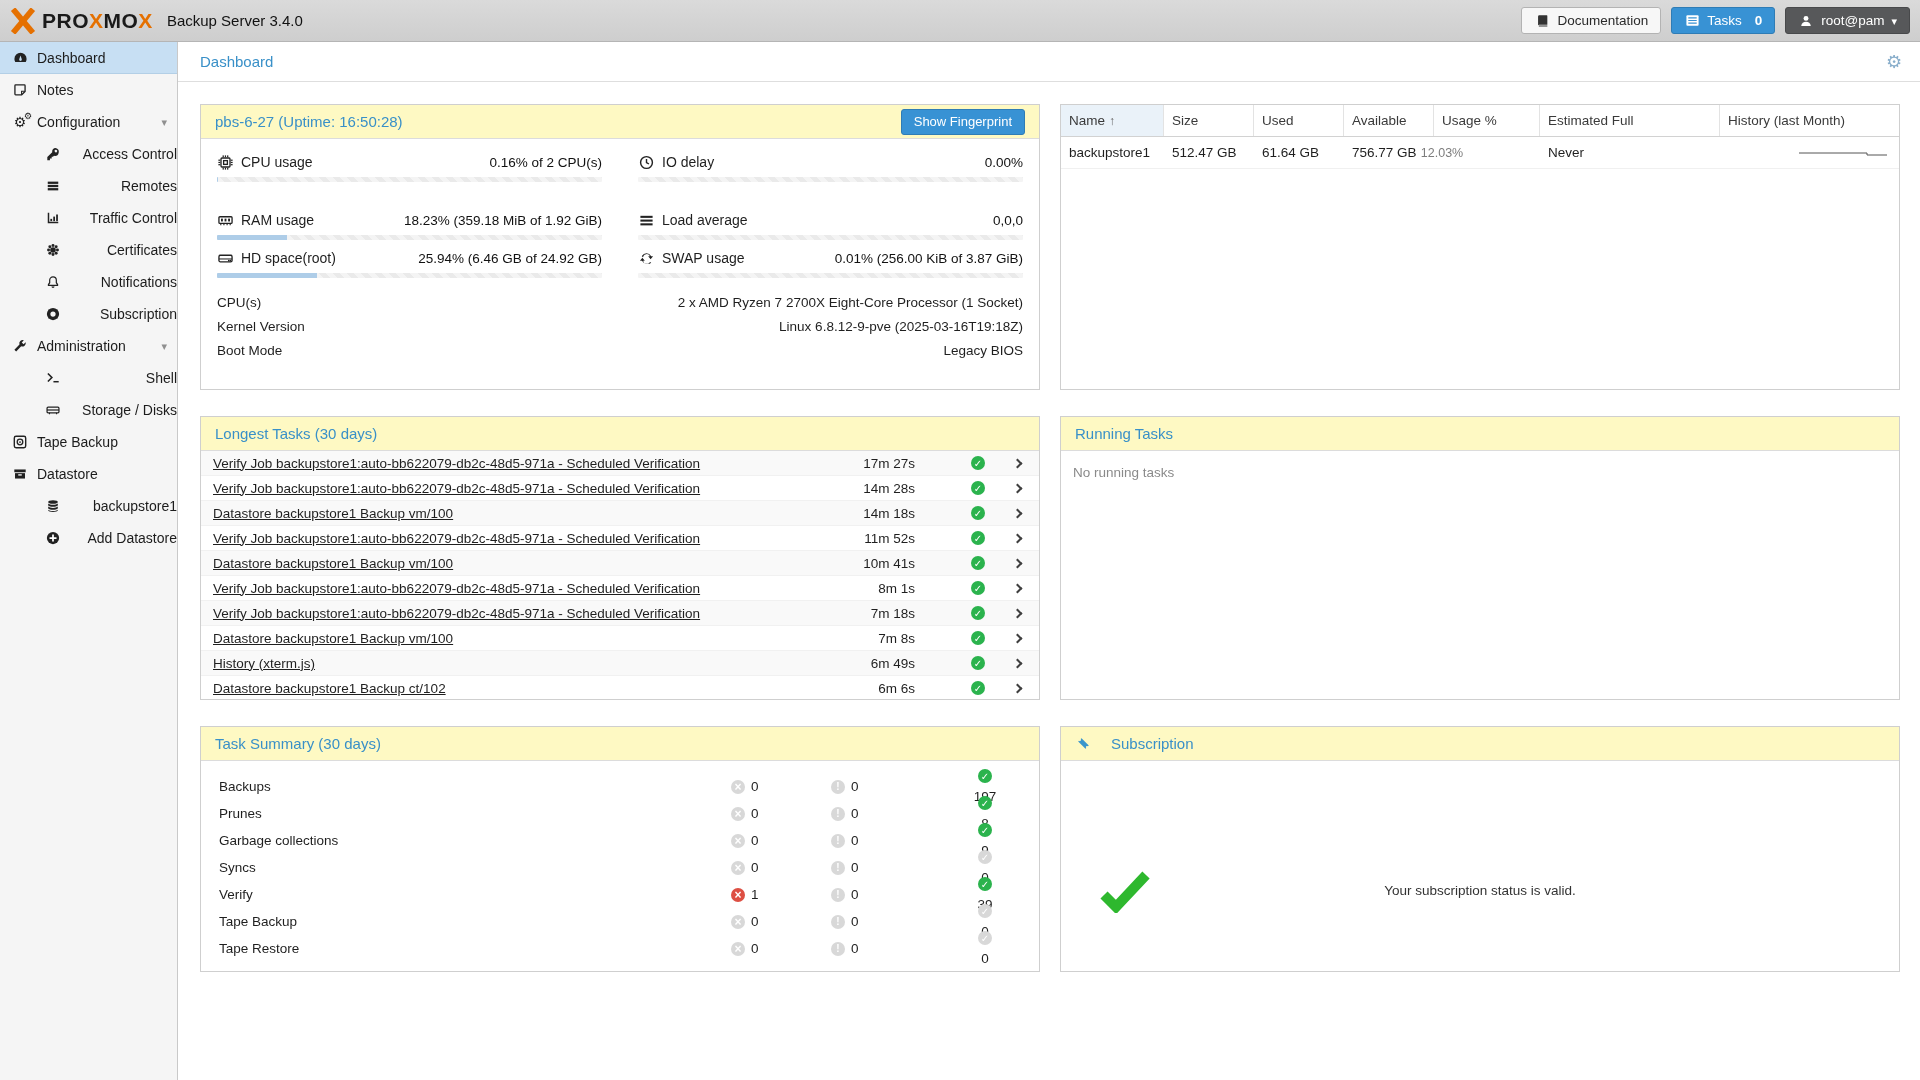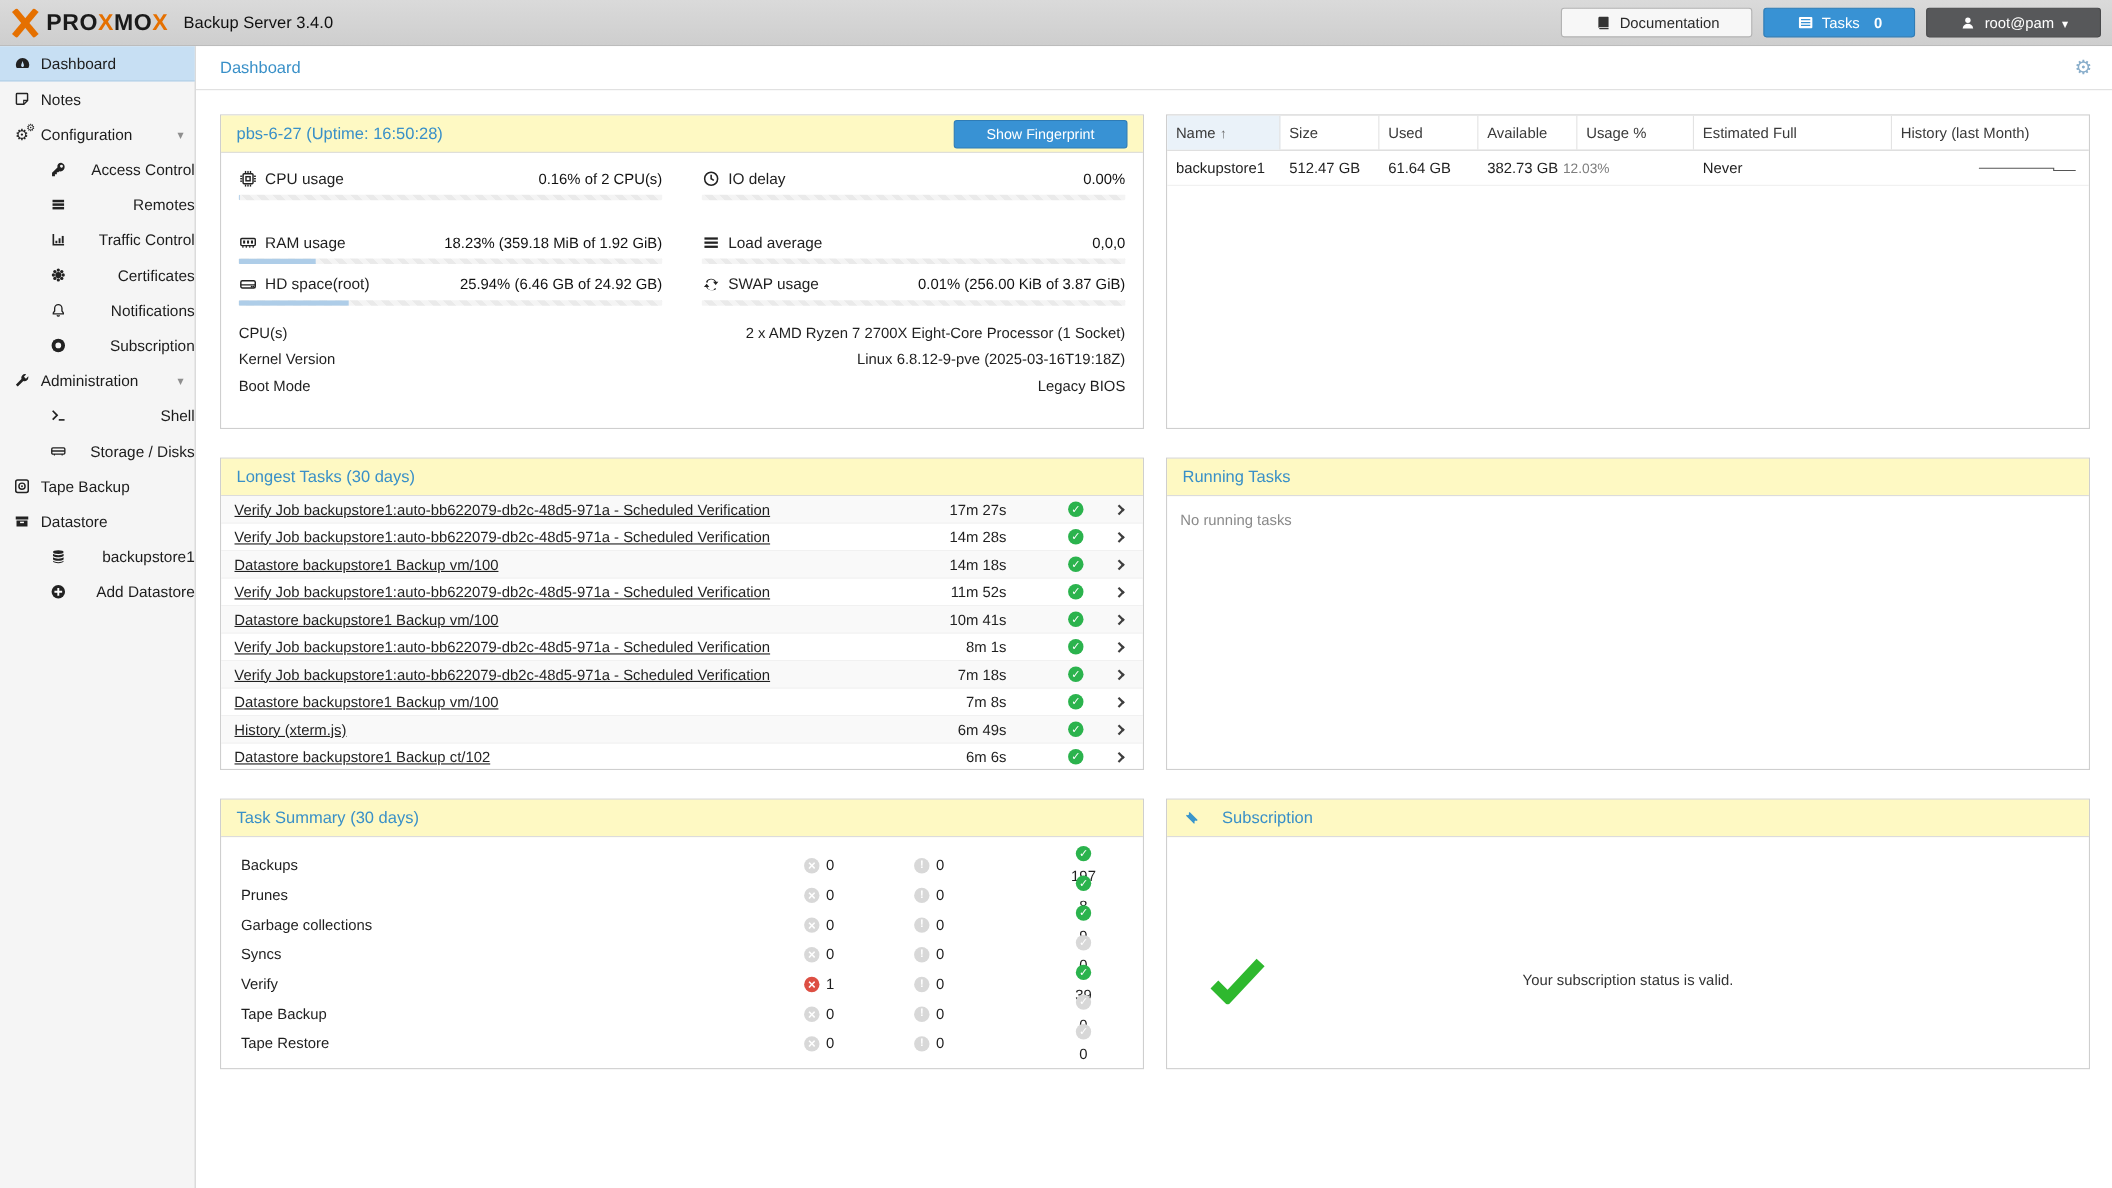--- a/index.html
+++ b/index.html
@@ -8,21 +8,21 @@
 
   
   .topbar { height:42px; background:linear-gradient(#dadada,#cecece); border-bottom:1px solid #b5b5b5;
     display:flex; align-items:center; padding:0 10px; }
   .logo { display:flex; align-items:center; gap:6px; }
   .logo-word { font-size:21px; font-weight:bold; letter-spacing:.5px; color:#1a1a1a; }
   .logo-word .ox { color:#e57000; }
   .product { font-size:15px; margin-left:14px; color:#111; }
   .top-actions { margin-left:auto; display:flex; align-items:center; gap:10px; }
   .btn { height:27px; border-radius:3px; display:inline-flex; align-items:center; gap:7px;
-    padding:0 29px; font-size:13.5px; cursor:pointer; white-space:nowrap; }
+    padding:0 12px; font-size:13.5px; cursor:pointer; white-space:nowrap; }
   .btn-light { background:#f7f7f7; border:1px solid #b3b3b3; color:#2a2a2a; }
   .btn-primary { background:#3892d4; border:1px solid #2f7cb5; color:#fff; }
   .btn-dark { background:#57585a; border:1px solid #48494b; color:#fff; }
   .tasks-count { font-weight:bold; margin-left:6px; }
   .caret-down::before { content:"▾"; font-size:11px; }
 
   
   .sidebar { position:absolute; left:0; top:42px; bottom:0; width:178px; background:#f5f5f5;
     border-right:1px solid #c9c9c9; padding-top:0; }
   .nav-item { display:flex; align-items:center; height:32px; padding-left:12px; gap:9px;
@@ -487,21 +487,21 @@
               <span>Estimated Full</span>
             </div>
           <div>
               <span>History (last Month)</span>
             </div>
         </div>
         <div class="tblr">
           <div>backupstore1</div>
           <div>512.47 GB</div>
           <div>61.64 GB</div>
-          <div>382.73 GB</div>
+          <div>756.77 GB</div>
           <div>
             <span class="uchip">
               <i style="width: 12.03%;"></i>
               <span>12.03%</span>
             </span>
           </div>
           <div>Never</div>
           <div class="hist">
             <svg width="100" height="18">
                 <polyline points="8,9 76,9 76,11 96,11" fill="none" stroke="#555" stroke-width="1"></polyline>

